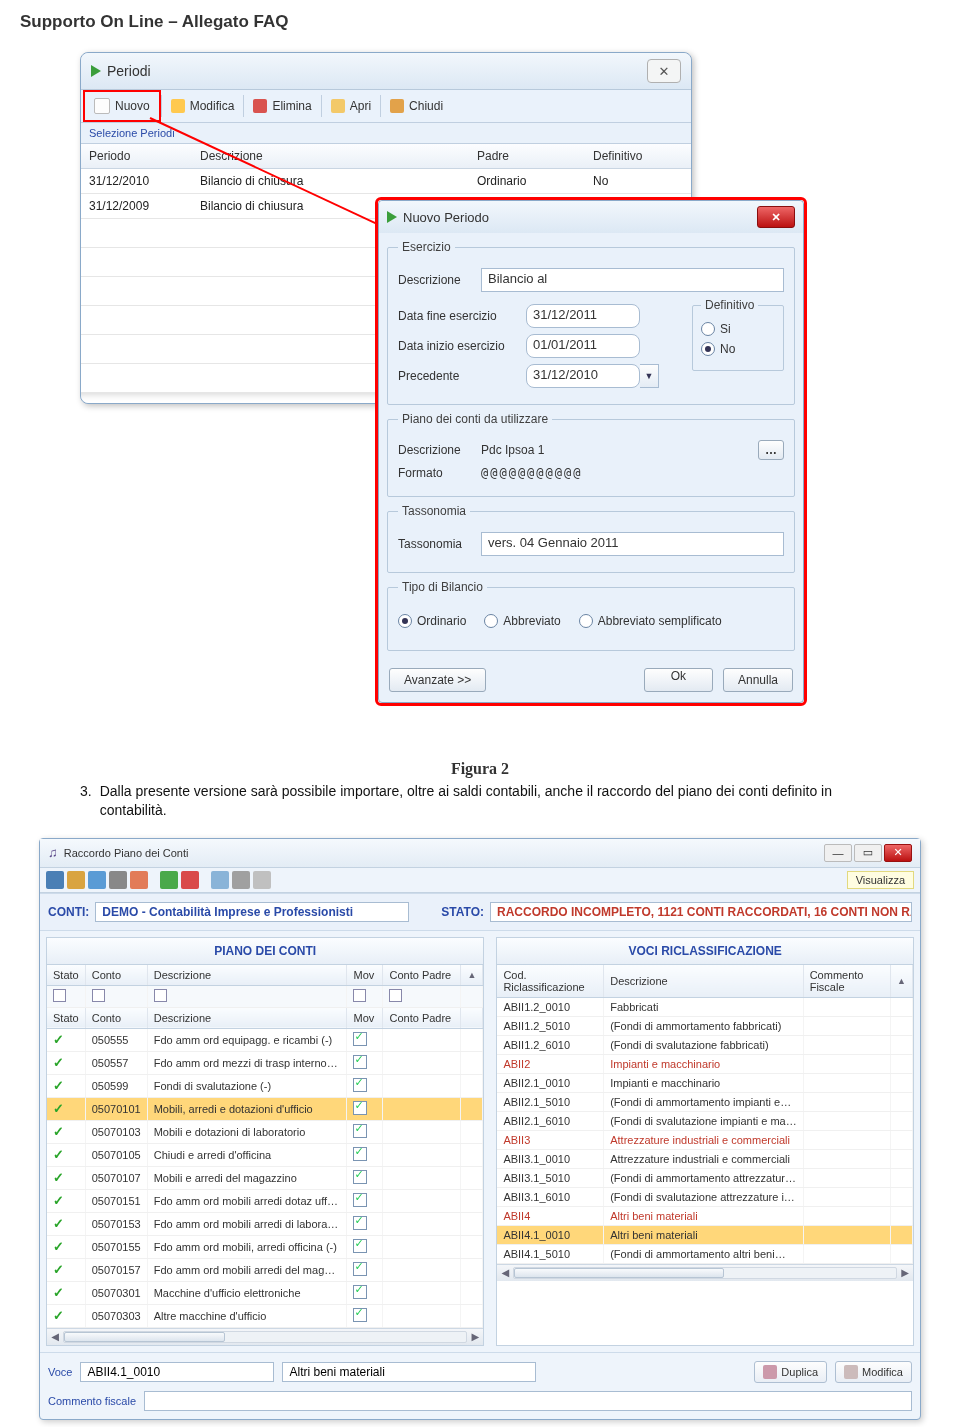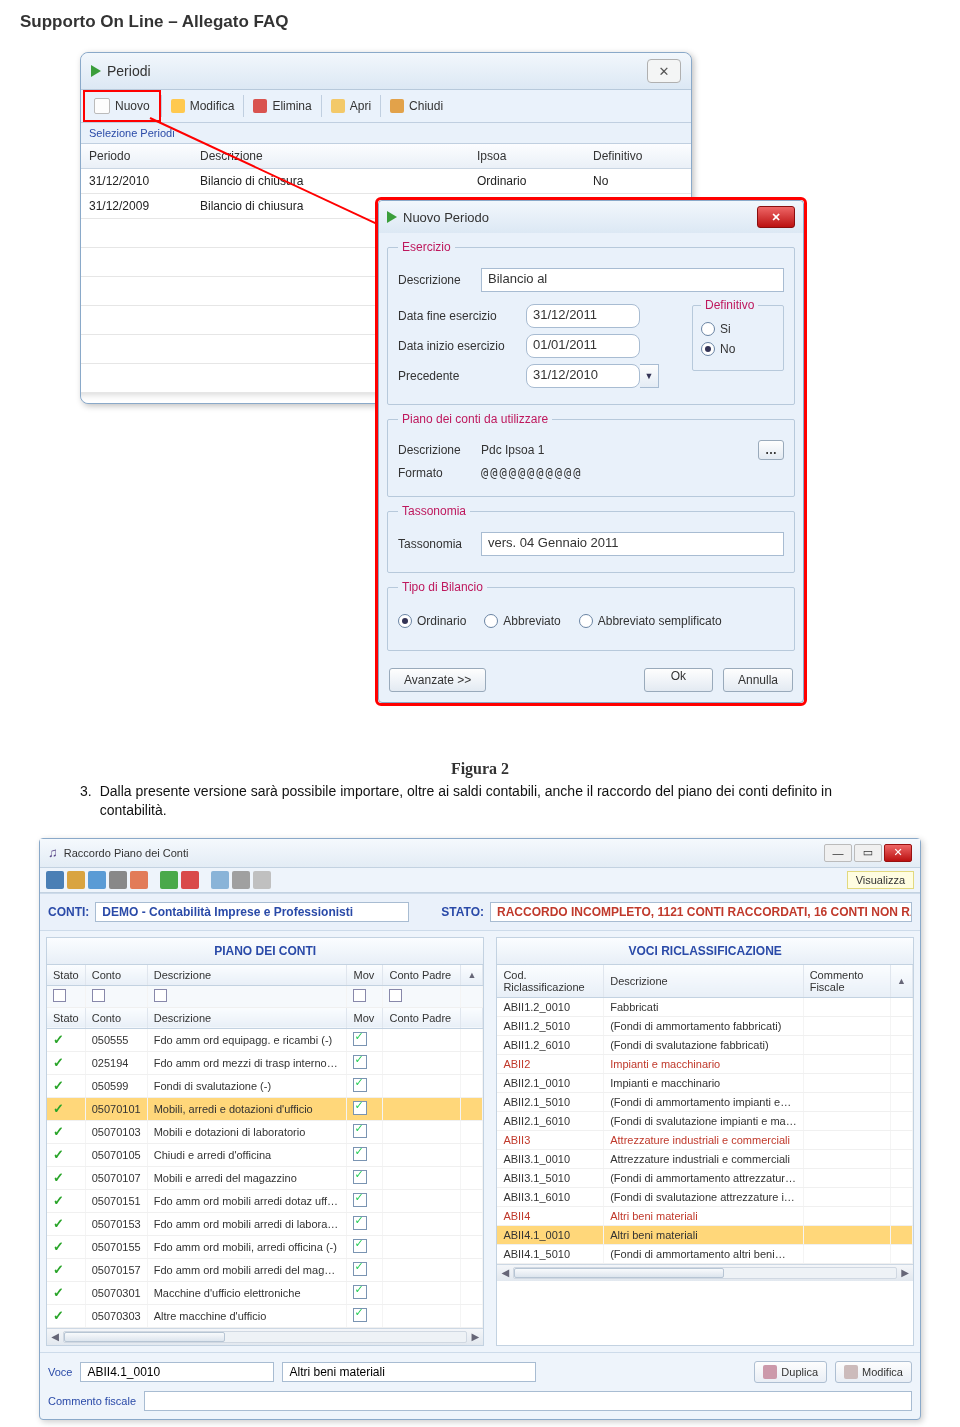--- a/index.html
+++ b/index.html
@@ -29,21 +29,21 @@
 
   
   .callout-line { position:absolute; background:#ff0000; height:2px; transform-origin:left center; }
 
   
   .win-nuovo { position:absolute; top:145px; left:295px; width:426px; border:3px solid #ff0000; border-radius:6px; }
   .win-nuovo .inner { border:1px solid #8aa9c9; border-radius:4px; background:#e9f1fa; }
   .titlebar2 { display:flex; align-items:center; padding:5px 8px; background:linear-gradient(#f2f7fc,#dce8f4); border-radius:4px 4px 0 0; }
   .red-close { margin-left:auto; width:36px; height:20px; background:linear-gradient(#e66,#b11); border:1px solid #8a0d0d; border-radius:3px; color:#fff; display:flex; align-items:center; justify-content:center; font-weight:bold; font-size:11px; }
   fieldset { border:1px solid #b7c9db; margin:7px 8px; padding:8px 10px 10px 10px; border-radius:2px; background:#e9f1fa; }
-  legend { font-size:12px; color:#be185d; padding:0 4px; }
+  legend { font-size:12px; color:#404040; padding:0 4px; }
   .row { display:flex; align-items:center; margin:6px 0; gap:8px; font-size:12px; }
   .lbl { width:120px; color:#333; }
   .inp { background:#fff; border:1px solid #a8bcd2; padding:2px 6px; font-size:13px; height:18px; }
   .inp-lg { flex:1; }
   .inp-sm { width:100px;border-radius:8px; }
   .combo { display:flex; align-items:center; }
   .combo .caret { width:18px; height:22px; background:linear-gradient(#fdfdfd,#e4ecf5); border:1px solid #a8bcd2; border-left:none; display:flex; align-items:center; justify-content:center; font-size:9px; color:#335; }
   .radio { display:flex; align-items:center; gap:5px; font-size:12px; margin:6px 0; }
   .radio .dot { width:12px; height:12px; border:1px solid #6a84a3; border-radius:50%; display:flex; align-items:center; justify-content:center; background:#fff; }
   .radio .dot.on::after { content:""; width:6px; height:6px; background:#335; border-radius:50%; }
@@ -133,21 +133,21 @@
           <span class="tic" style="background:#e2a24a"></span>
           <span>Chiudi</span>
         </div>
       </div>
       <div class="selezione">Selezione Periodi</div>
       <table class="grid">
         <thead>
             <tr>
           <th style="width:95px">Periodo</th>
           <th>Descrizione</th>
-          <th style="width:100px">Ipsoa</th>
+          <th style="width:100px">Padre</th>
           <th style="width:90px">Definitivo</th>
         </tr>
           </thead>
         <tbody class="grid-body" id="periodi-rows">
             <tr>
               <td>31/12/2010</td>
               <td>Bilancio di chiusura</td>
               <td>Ordinario</td>
               <td>No</td>
             </tr>
@@ -382,21 +382,21 @@
               <tr>
                 <td><span class="tick">✓</span></td>
                 <td>050555</td>
                 <td>Fdo amm ord equipagg. e ricambi (-)</td>
                 <td><span class="chk on"></span></td>
                 <td></td>
                 <td></td>
               </tr>
               <tr>
                 <td><span class="tick">✓</span></td>
-                <td>025194</td>
+                <td>050557</td>
                 <td>Fdo amm ord mezzi di trasp interno…</td>
                 <td><span class="chk on"></span></td>
                 <td></td>
                 <td></td>
               </tr>
               <tr>
                 <td><span class="tick">✓</span></td>
                 <td>050599</td>
                 <td>Fondi di svalutazione (-)</td>
                 <td><span class="chk on"></span></td>

